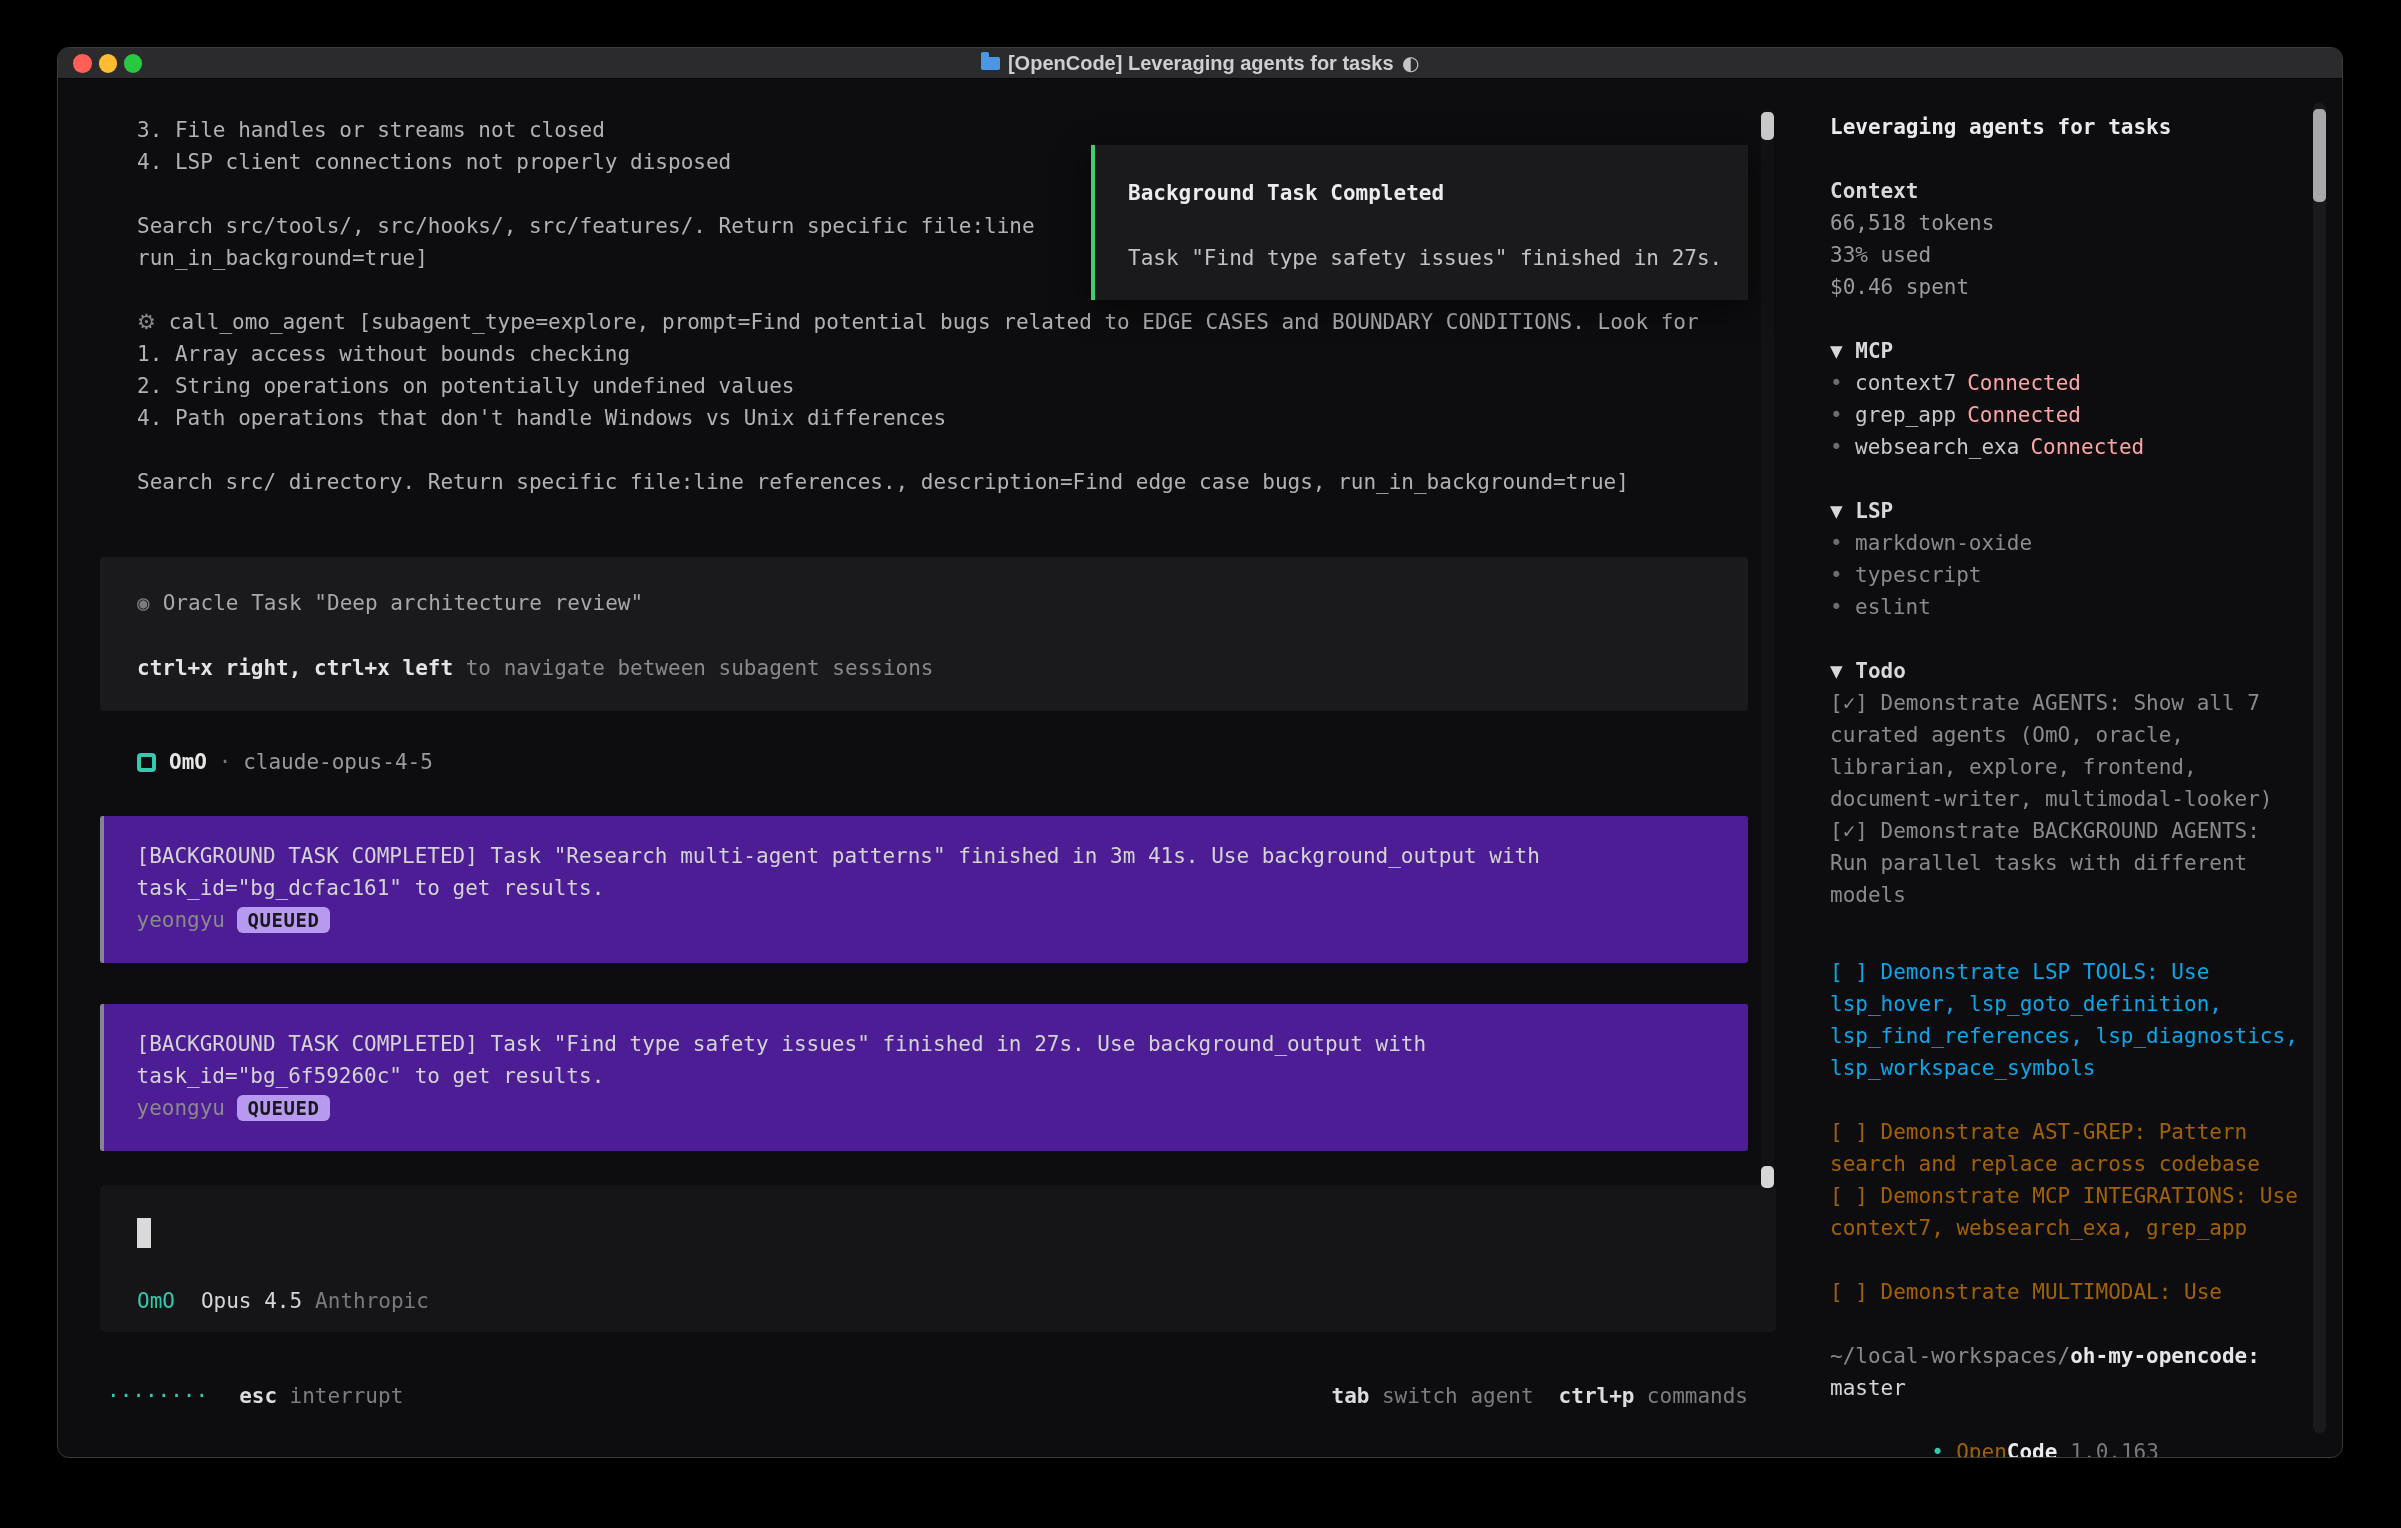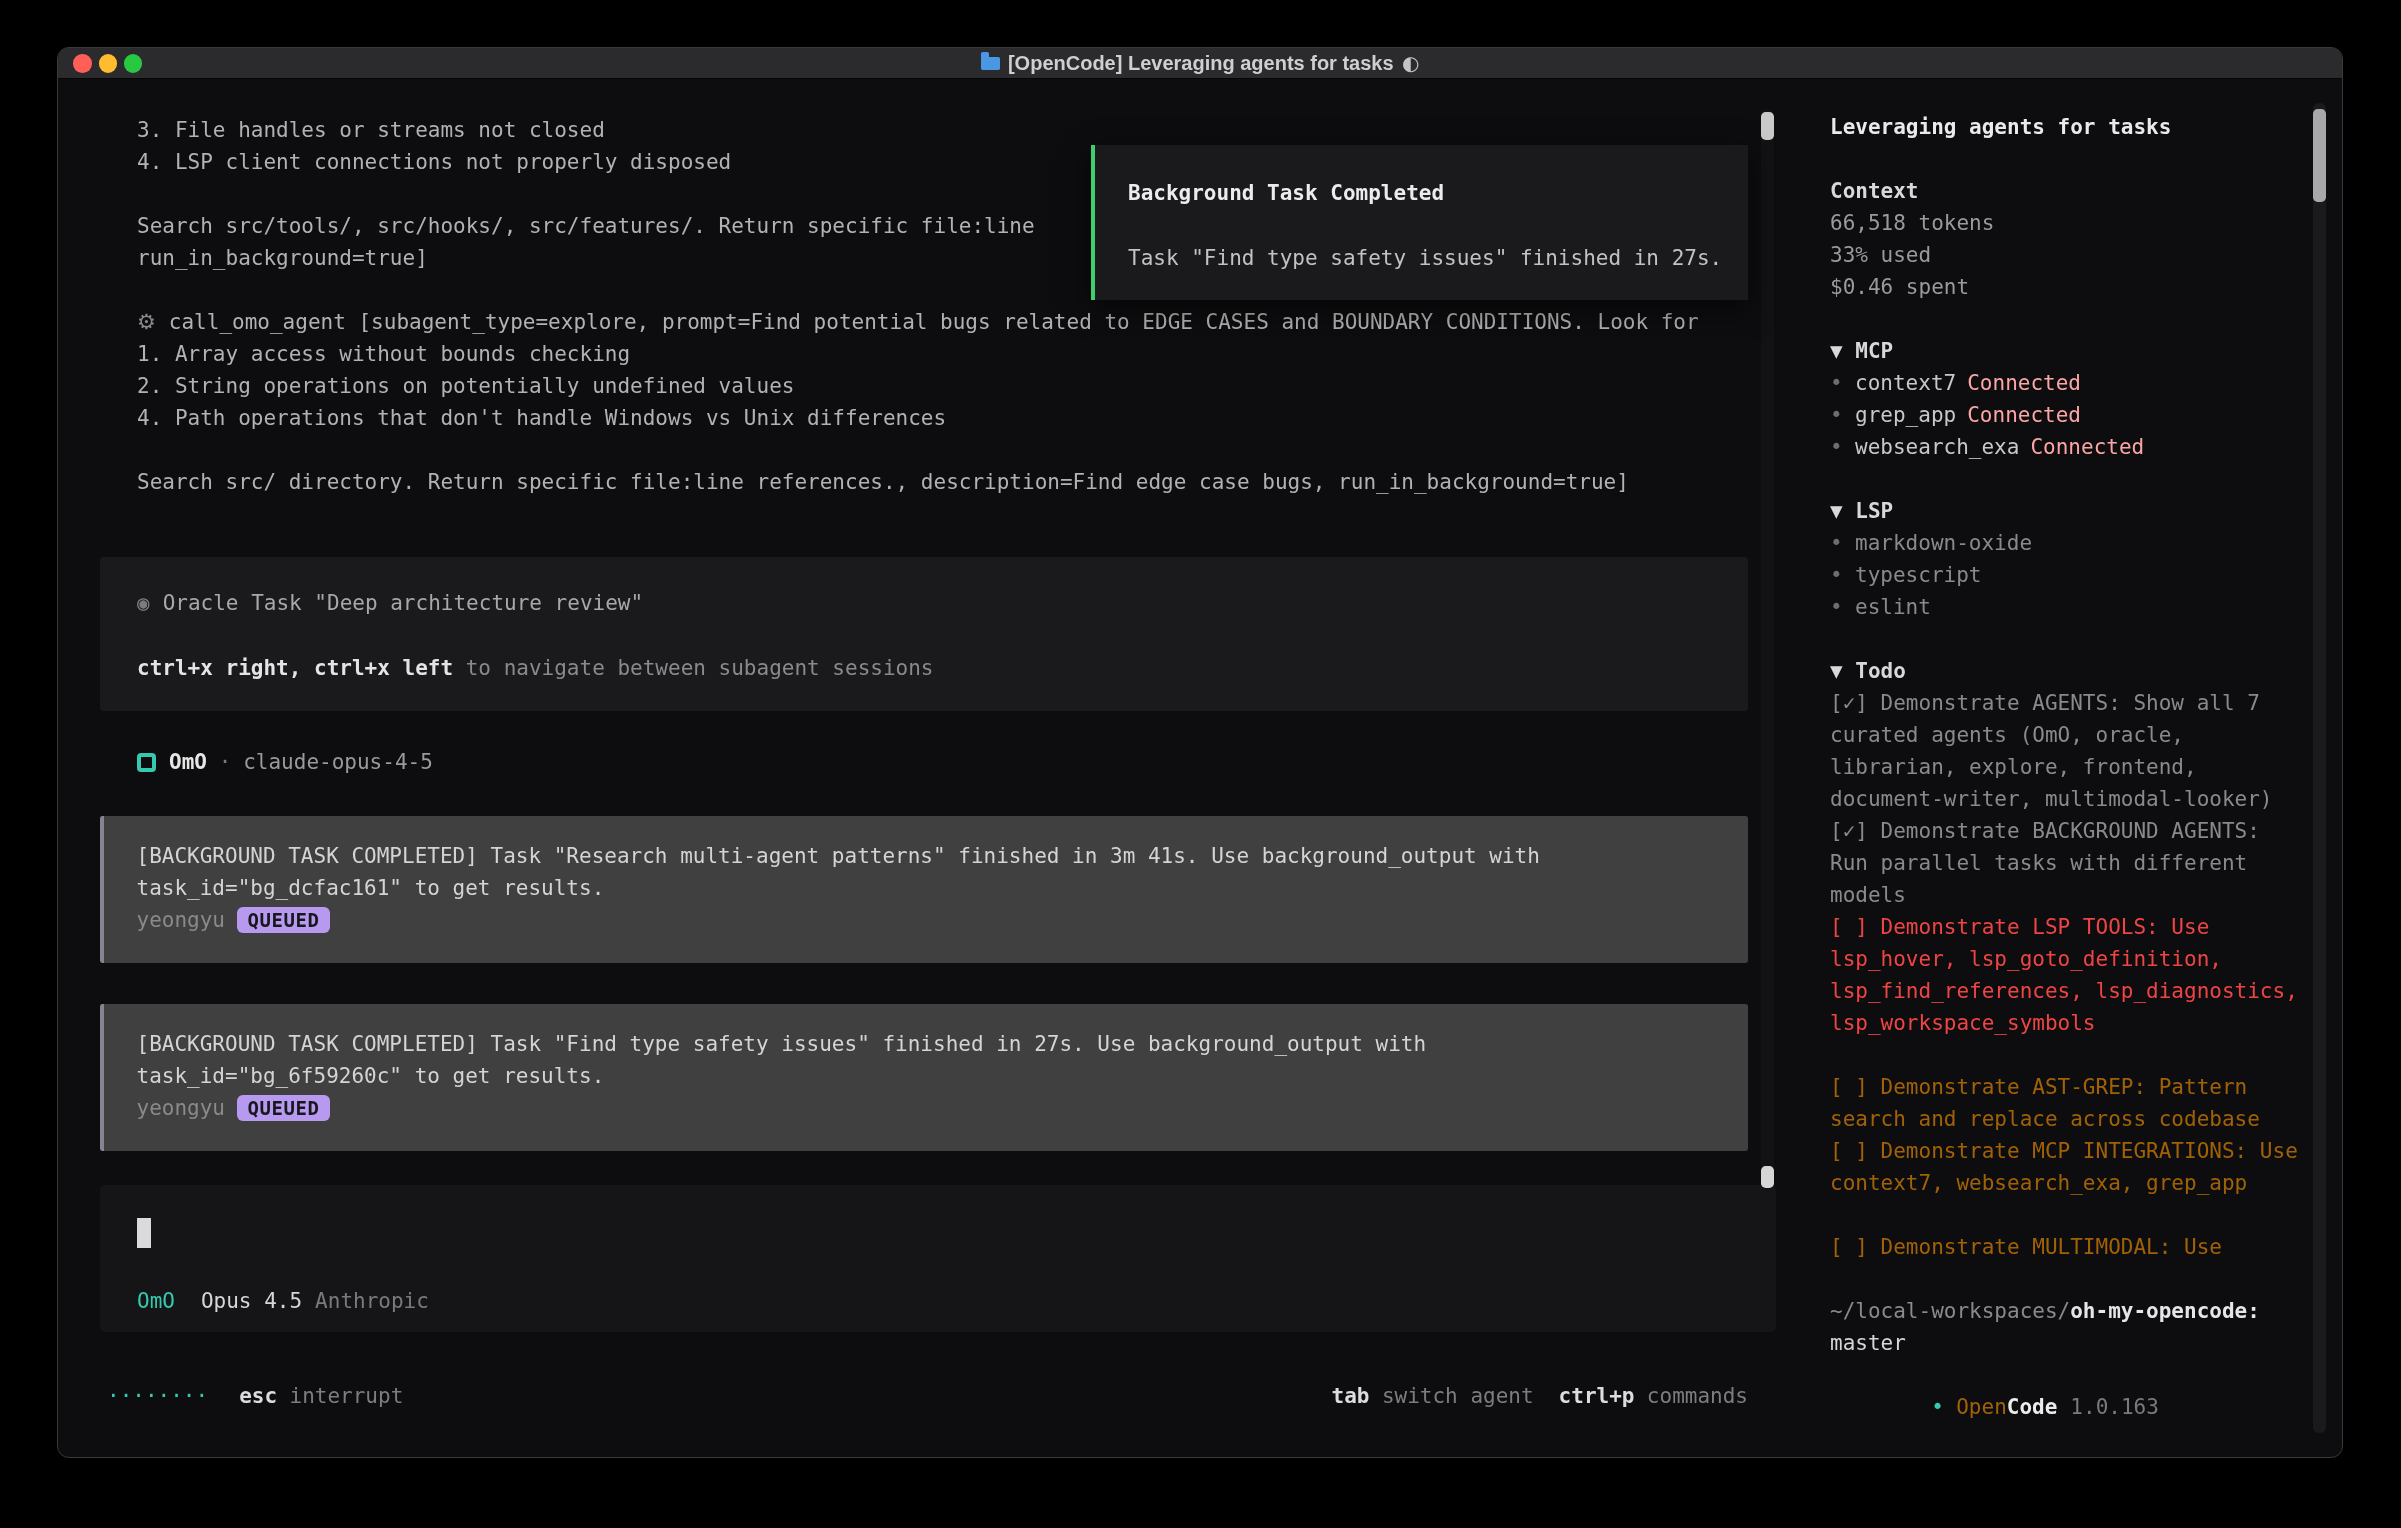--- a/index.html
+++ b/index.html
@@ -46,21 +46,21 @@
   .oracle-hint{ margin-top:33px; white-space:pre; }
   .hint-keys{ color:#e4e4e4; font-weight:700; }
   .hint-text{ color:#8a8a8a; }
 
   .agent-header{ margin-top:35px; margin-left:37px; display:flex; align-items:center; }
   .agent-icon{ width:19px; height:19px; border:4.1px solid #35c9b0; border-radius:4.1px; background:#0d0d0f; flex:none; }
   .agent-name{ color:#e6e6e6; font-weight:700; margin-left:13px; }
   .agent-sep{ color:#7a7a7a; margin:0 11.8px; }
   .agent-model{ color:#9a9a9a; }
 
-  .msg-block{ background:#404040; border-left:4.7px solid #858591; border-radius:2.4px;
+  .msg-block{ background:#4c1d95; border-left:4.7px solid #858591; border-radius:2.4px;
     height:147px; padding:24px 23.6px 0 32.5px; overflow:hidden; }
   .msg-block.first{ margin-top:38px; } .msg-block.second{ margin-top:41px; }
   .msg-line{ color:#d4d4d4; white-space:pre; min-height:32px; }
   .msg-meta{ display:flex; align-items:center; height:32px; }
   .msg-author{ color:#8a8a8a; }
   .msg-badge{ background:#b79af0; color:#17171c; font-weight:700; font-size:19px; line-height:26px;
     height:26px; padding:0 10.6px; border-radius:5.9px; margin-left:11.8px; letter-spacing:0.6px; }
 
   .input-box{ margin-top:34px; margin-right:-28px; height:147px; background:#151517; border-radius:4.7px; position:relative; }
   .input-cursor{ position:absolute; left:37px; top:33px; width:14px; height:29.5px; background:#dadada; }
@@ -89,21 +89,21 @@
   .sb-section{ margin-top:32px; }
   .sb-header{ color:#d8d8d8; font-weight:700; min-height:32px; white-space:pre; }
   .ctx-line{ color:#9a9a9a; min-height:32px; white-space:pre; }
   .sb-item{ min-height:32px; white-space:pre; }
   .bullet{ color:#6e6e6e; margin-right:12.4px; }
   .mcp-name{ color:#c8c8c8; }
   .mcp-status{ color:#fca5a5; margin-left:11px; }
   .lsp-name{ color:#8a8a8a; }
   .todo-item{ white-space:pre-wrap; }
   .todo-item.done{ color:#8a8a8a; }
-  .todo-item.active{ color:#ef4444; }
+  .todo-item.active{ color:#0ea5e9;margin-top:45px; }
   .todo-item.pending{ color:#a16207; }
   .todo-item.gap{ margin-top:32px; }
   .sb-workspace{ margin-top:32px; }
   .ws-line{ min-height:32px; white-space:pre-wrap; }
   .ws-prefix{ color:#8a8a8a;margin-top:16px; }
   .ws-name{ color:#e6e6e6; font-weight:700; }
   .ws-branch{ color:#d6d6d6; }
   .sb-version{ margin-top:auto; min-height:32px; white-space:pre; }
   .ver-bullet{ color:#35c9b0; margin-right:12.4px; }
   .ver-regular{ color:#a16207; }

